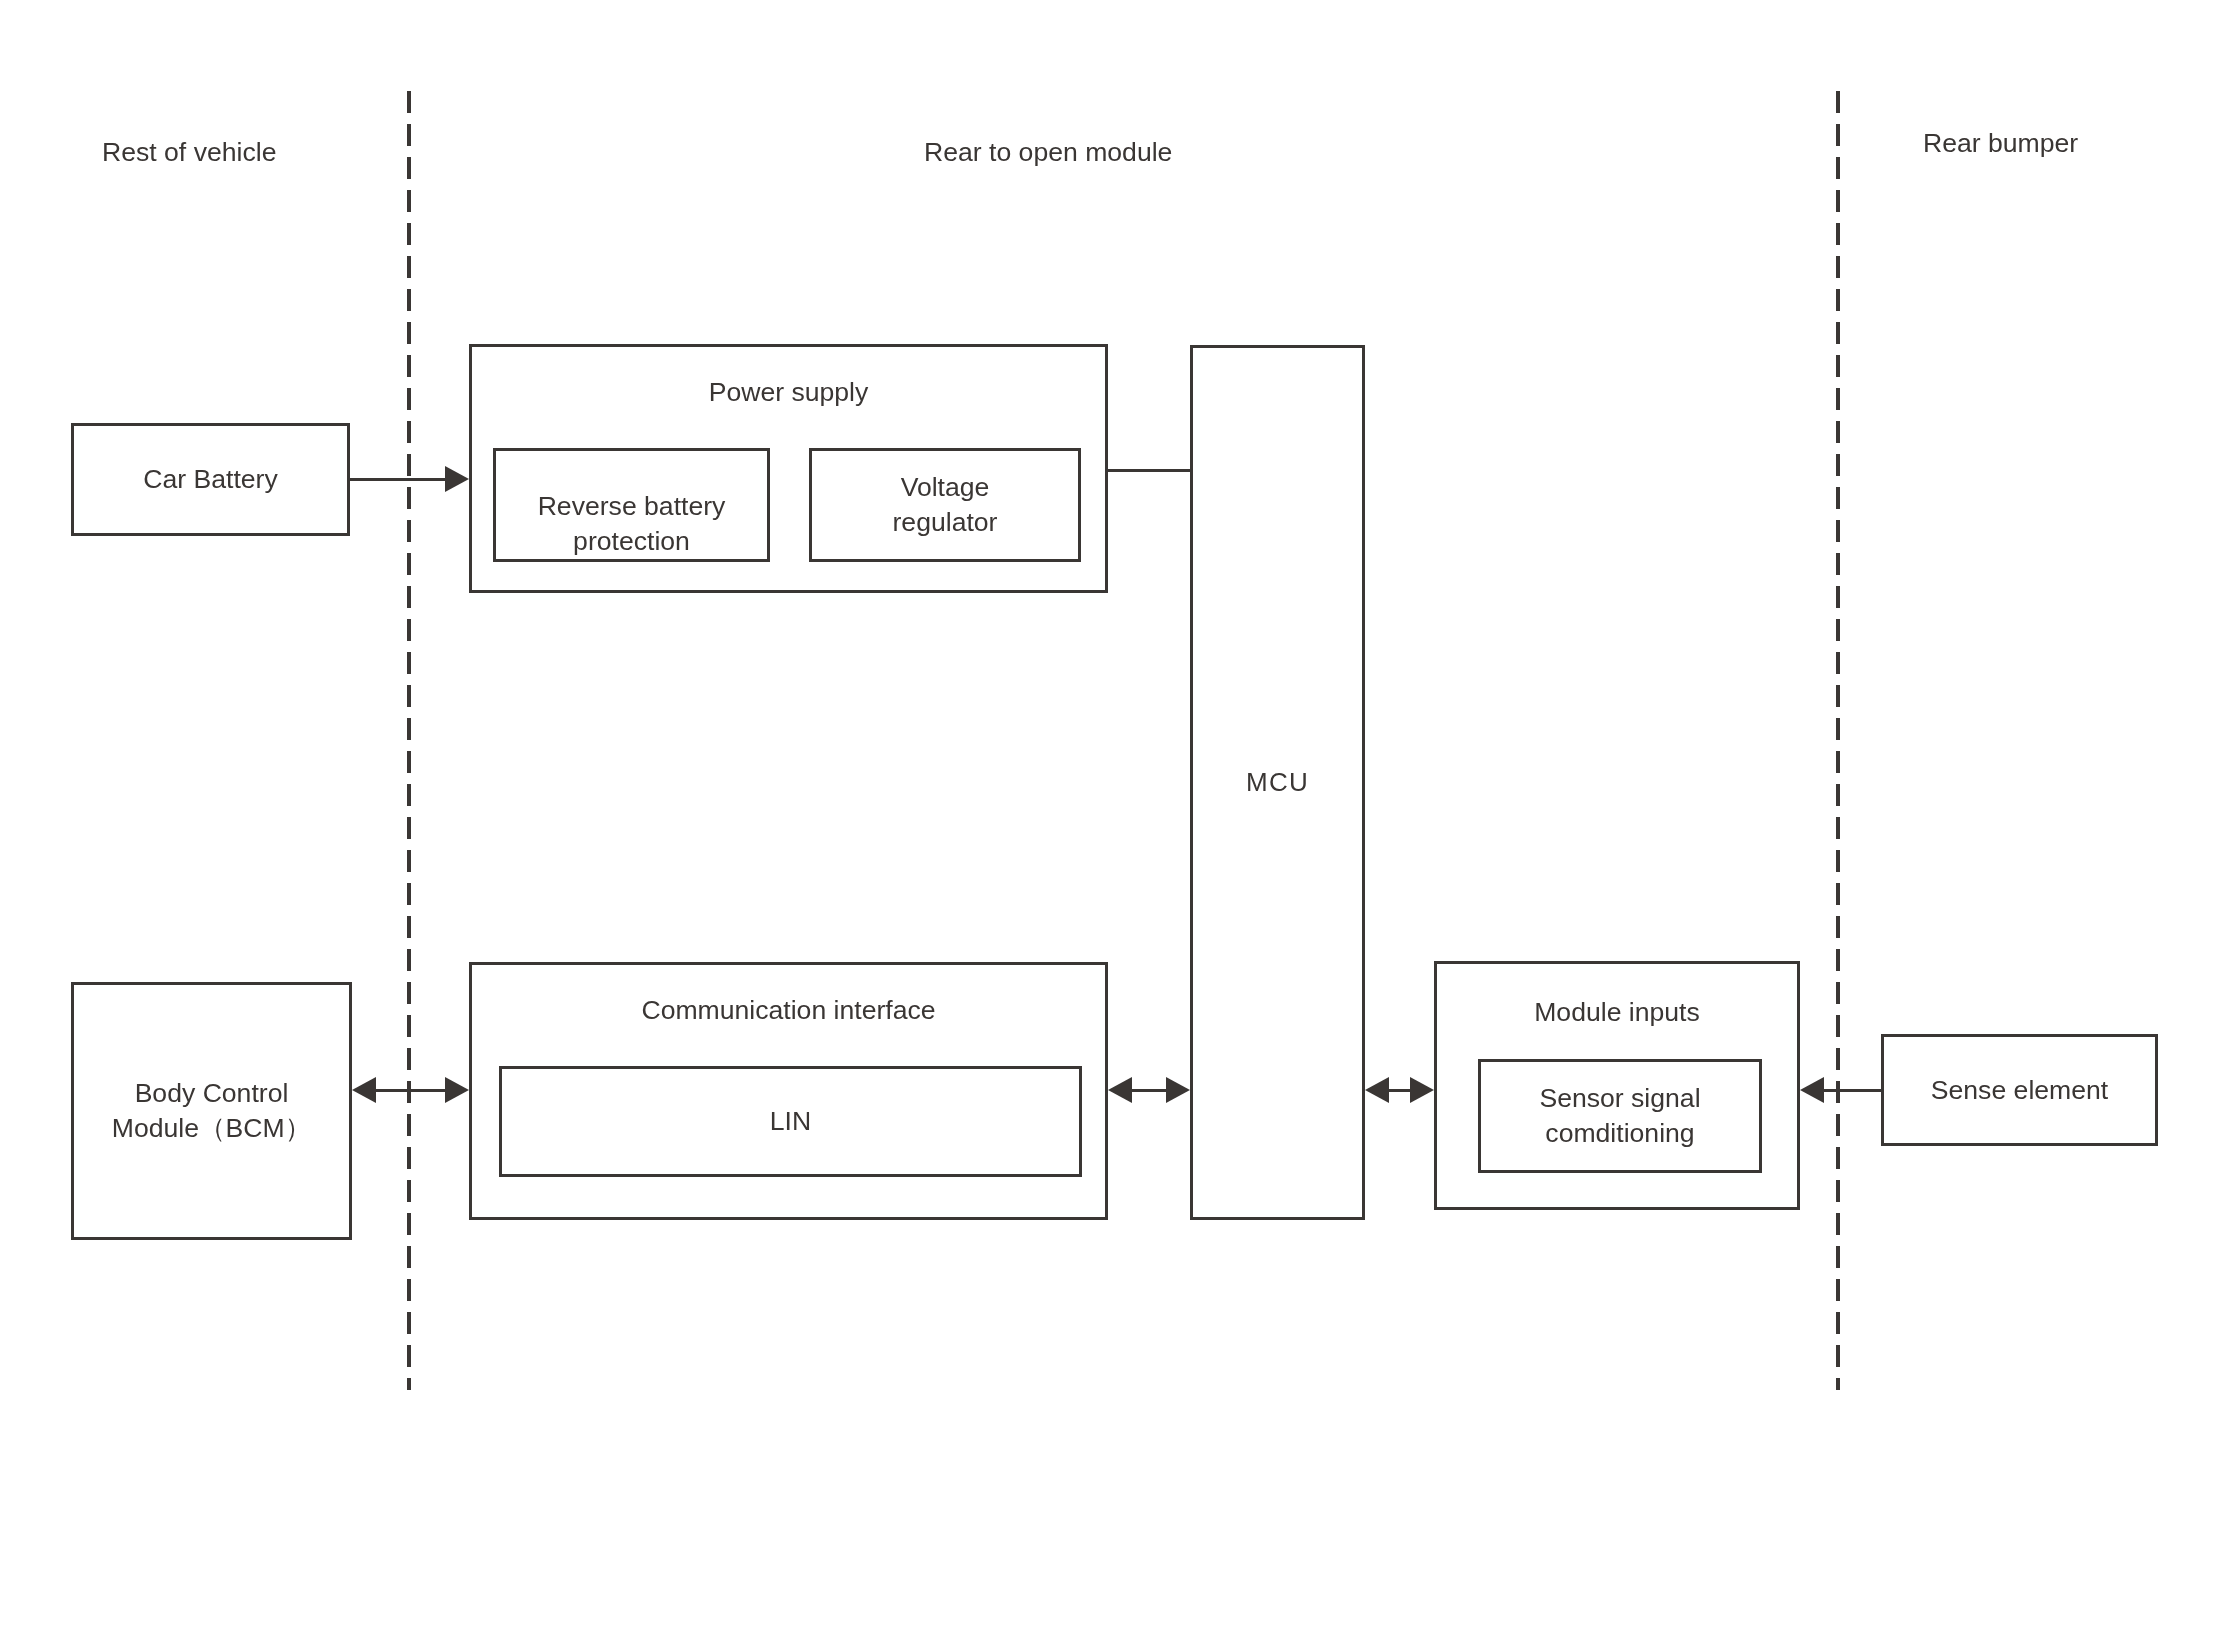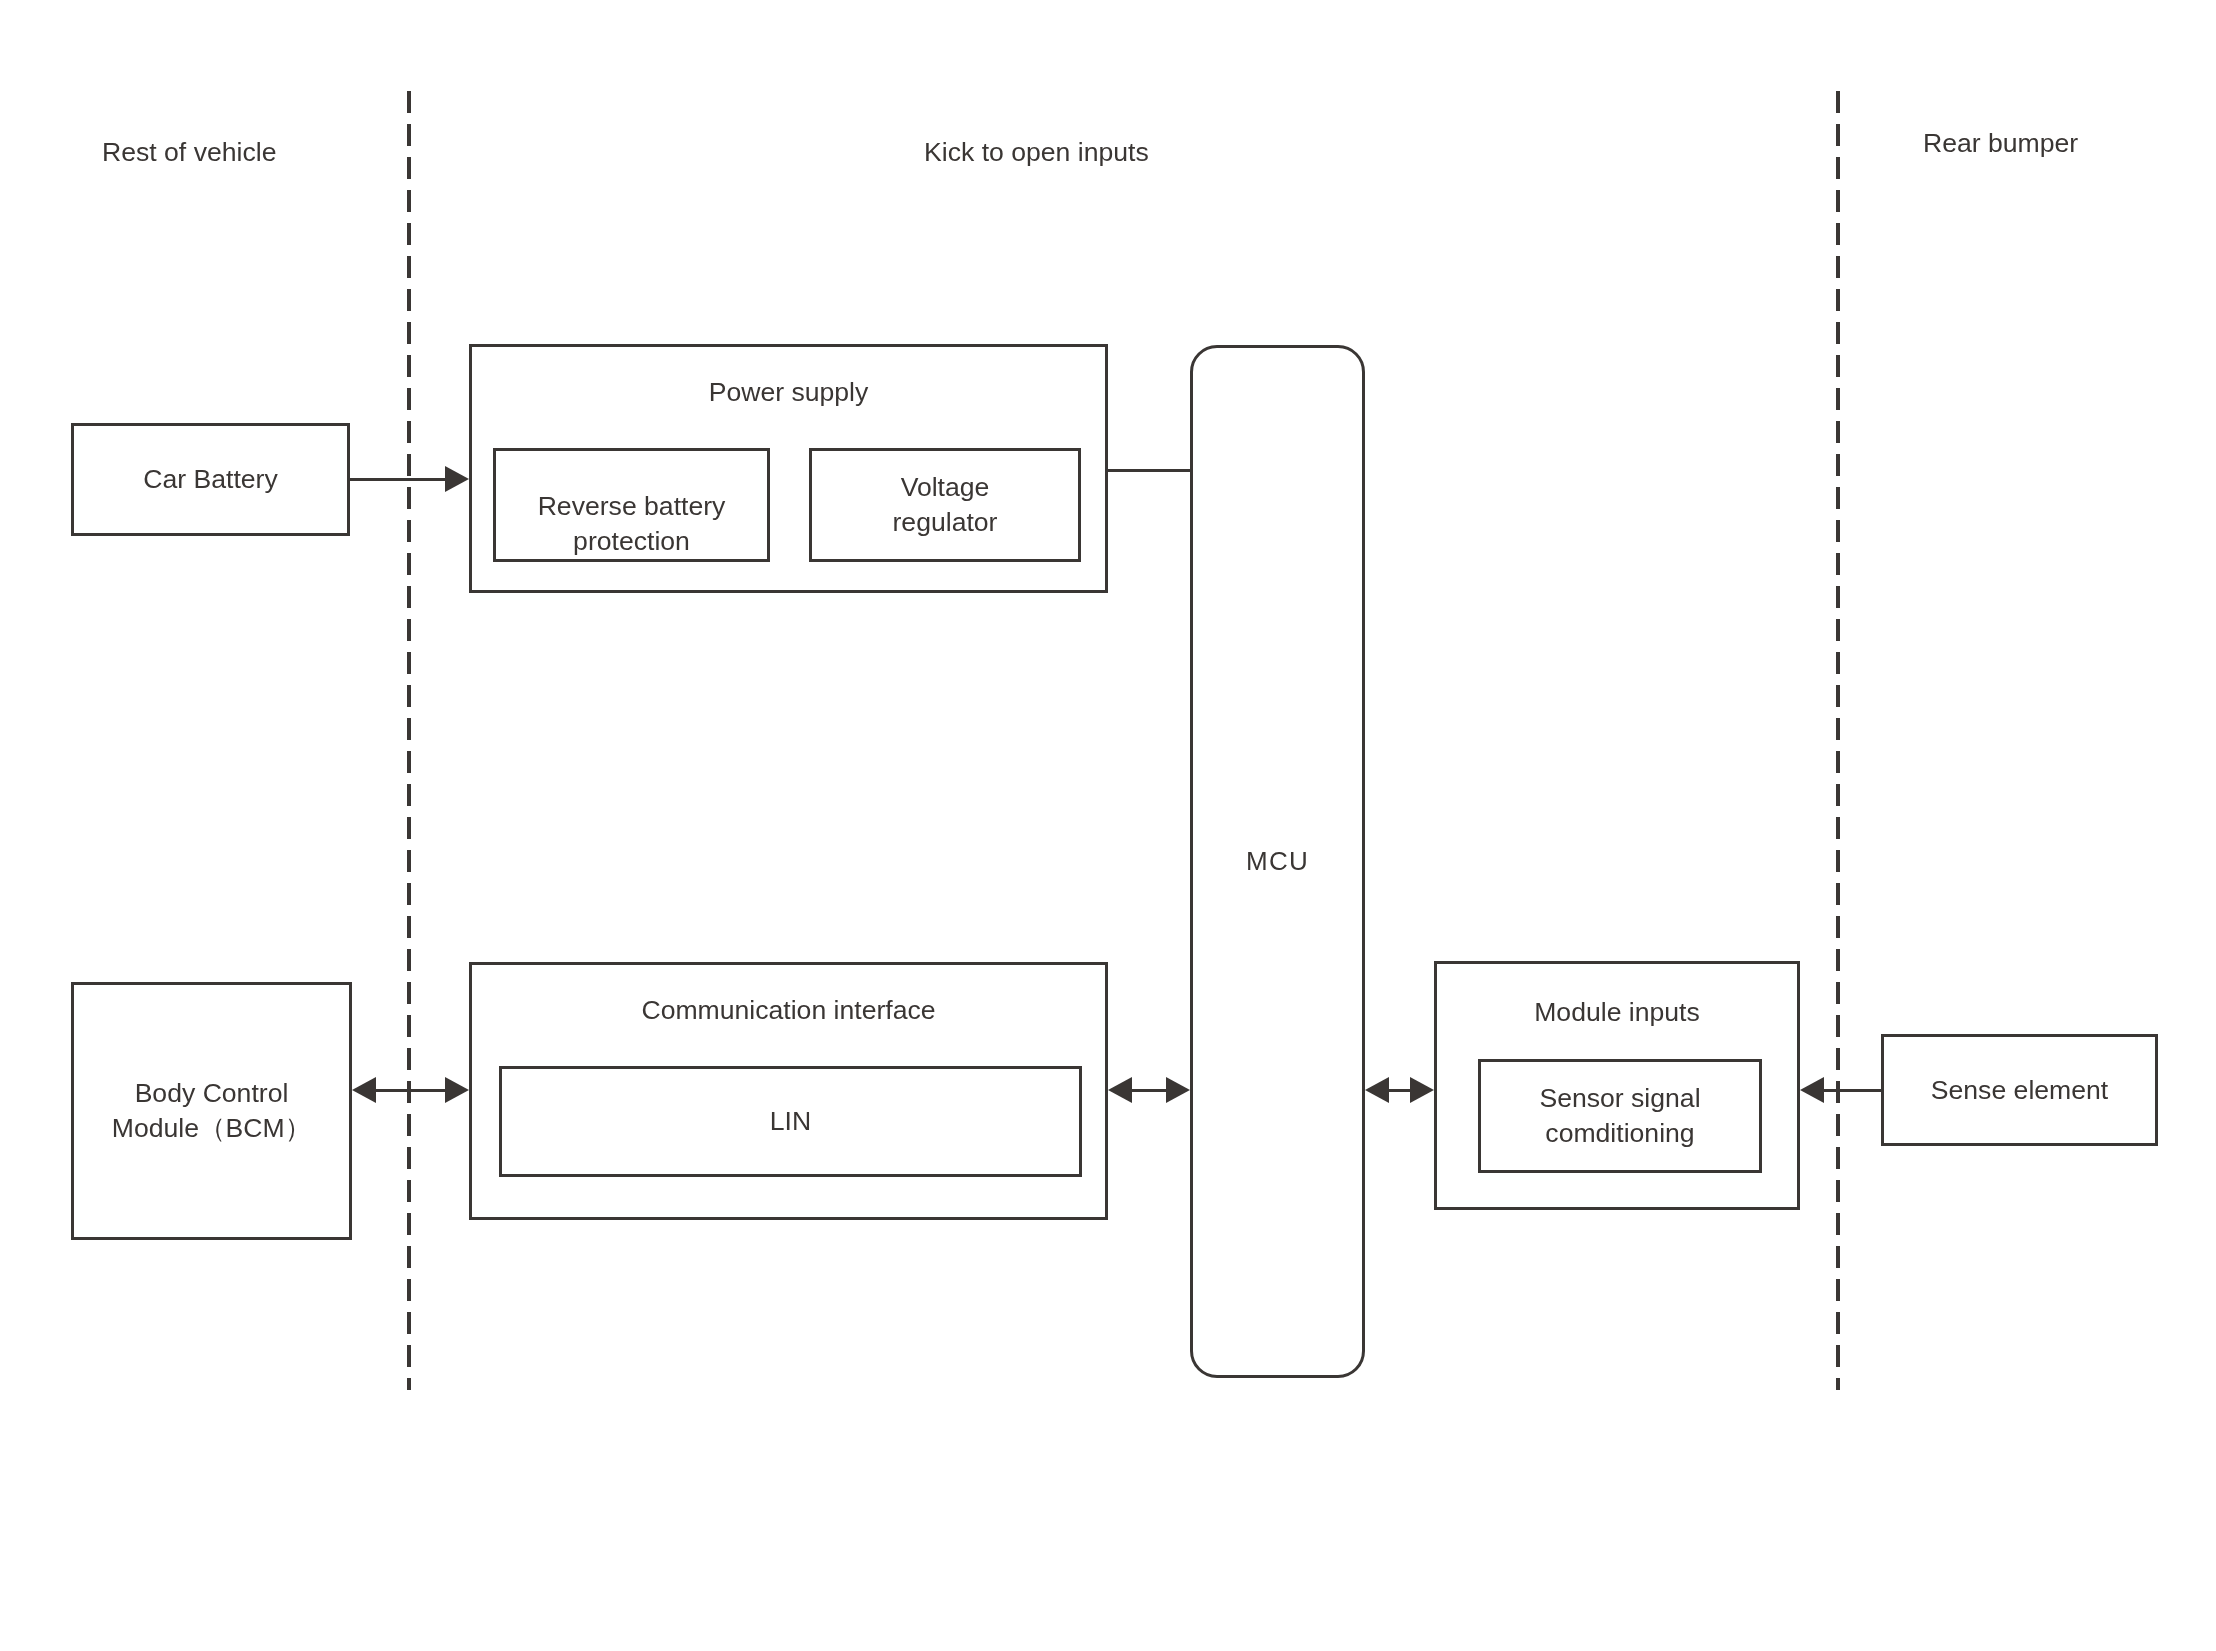--- a/index.html
+++ b/index.html
@@ -38,21 +38,21 @@
     border-top:13.3px solid transparent; border-bottom:13.3px solid transparent;
     border-right:24.4px solid var(--ink);
   }
 </style>
 </head>
 <body>
 
 <div id="canvas">
 
   <div class="section-label" style="left:102px; top:137px;">Rest of vehicle</div>
-  <div class="section-label" style="left:924px; top:137px;">Kick to open inputs</div>
+  <div class="section-label" style="left:924px; top:137px;">Rear to open module</div>
   <div class="section-label" style="left:1923px; top:128px;">Rear bumper</div>
 
   <div class="vdash" style="left:407px; top:91px; height:1299px;"></div>
   <div class="vdash" style="left:1836px; top:91px; height:1299px;"></div>
 
   <div class="box" style="left:71px; top:423px; width:279px; height:113px;">
     <span class="label">Car Battery</span>
   </div>
 
   <div class="box container" style="left:469px; top:344px; width:639px; height:249px;">
@@ -60,21 +60,21 @@
   </div>
   <div class="box" style="left:493px; top:448px; width:277px; height:114px;align-items:flex-end;">
     <span class="label">Reverse battery
 protection</span>
   </div>
   <div class="box" style="left:809px; top:448px; width:272px; height:114px;">
     <span class="label">Voltage
 regulator</span>
   </div>
 
-  <div class="box" style="left:1190px; top:345px; width:175px; height:1033px;border-radius:27px;">
+  <div class="box" style="left:1190px; top:345px; width:175px; height:875px;">
     <span class="label mcu-label">MCU</span>
   </div>
 
   <div class="box" style="left:71px; top:961px; width:281px; height:258px;margin-top:21px;">
     <span class="label">Body Control
 Module（BCM）</span>
   </div>
 
   <div class="box container" style="left:469px; top:962px; width:639px; height:258px;">
     <span class="box-title" style="margin-top:29px;">Communication interface</span>

